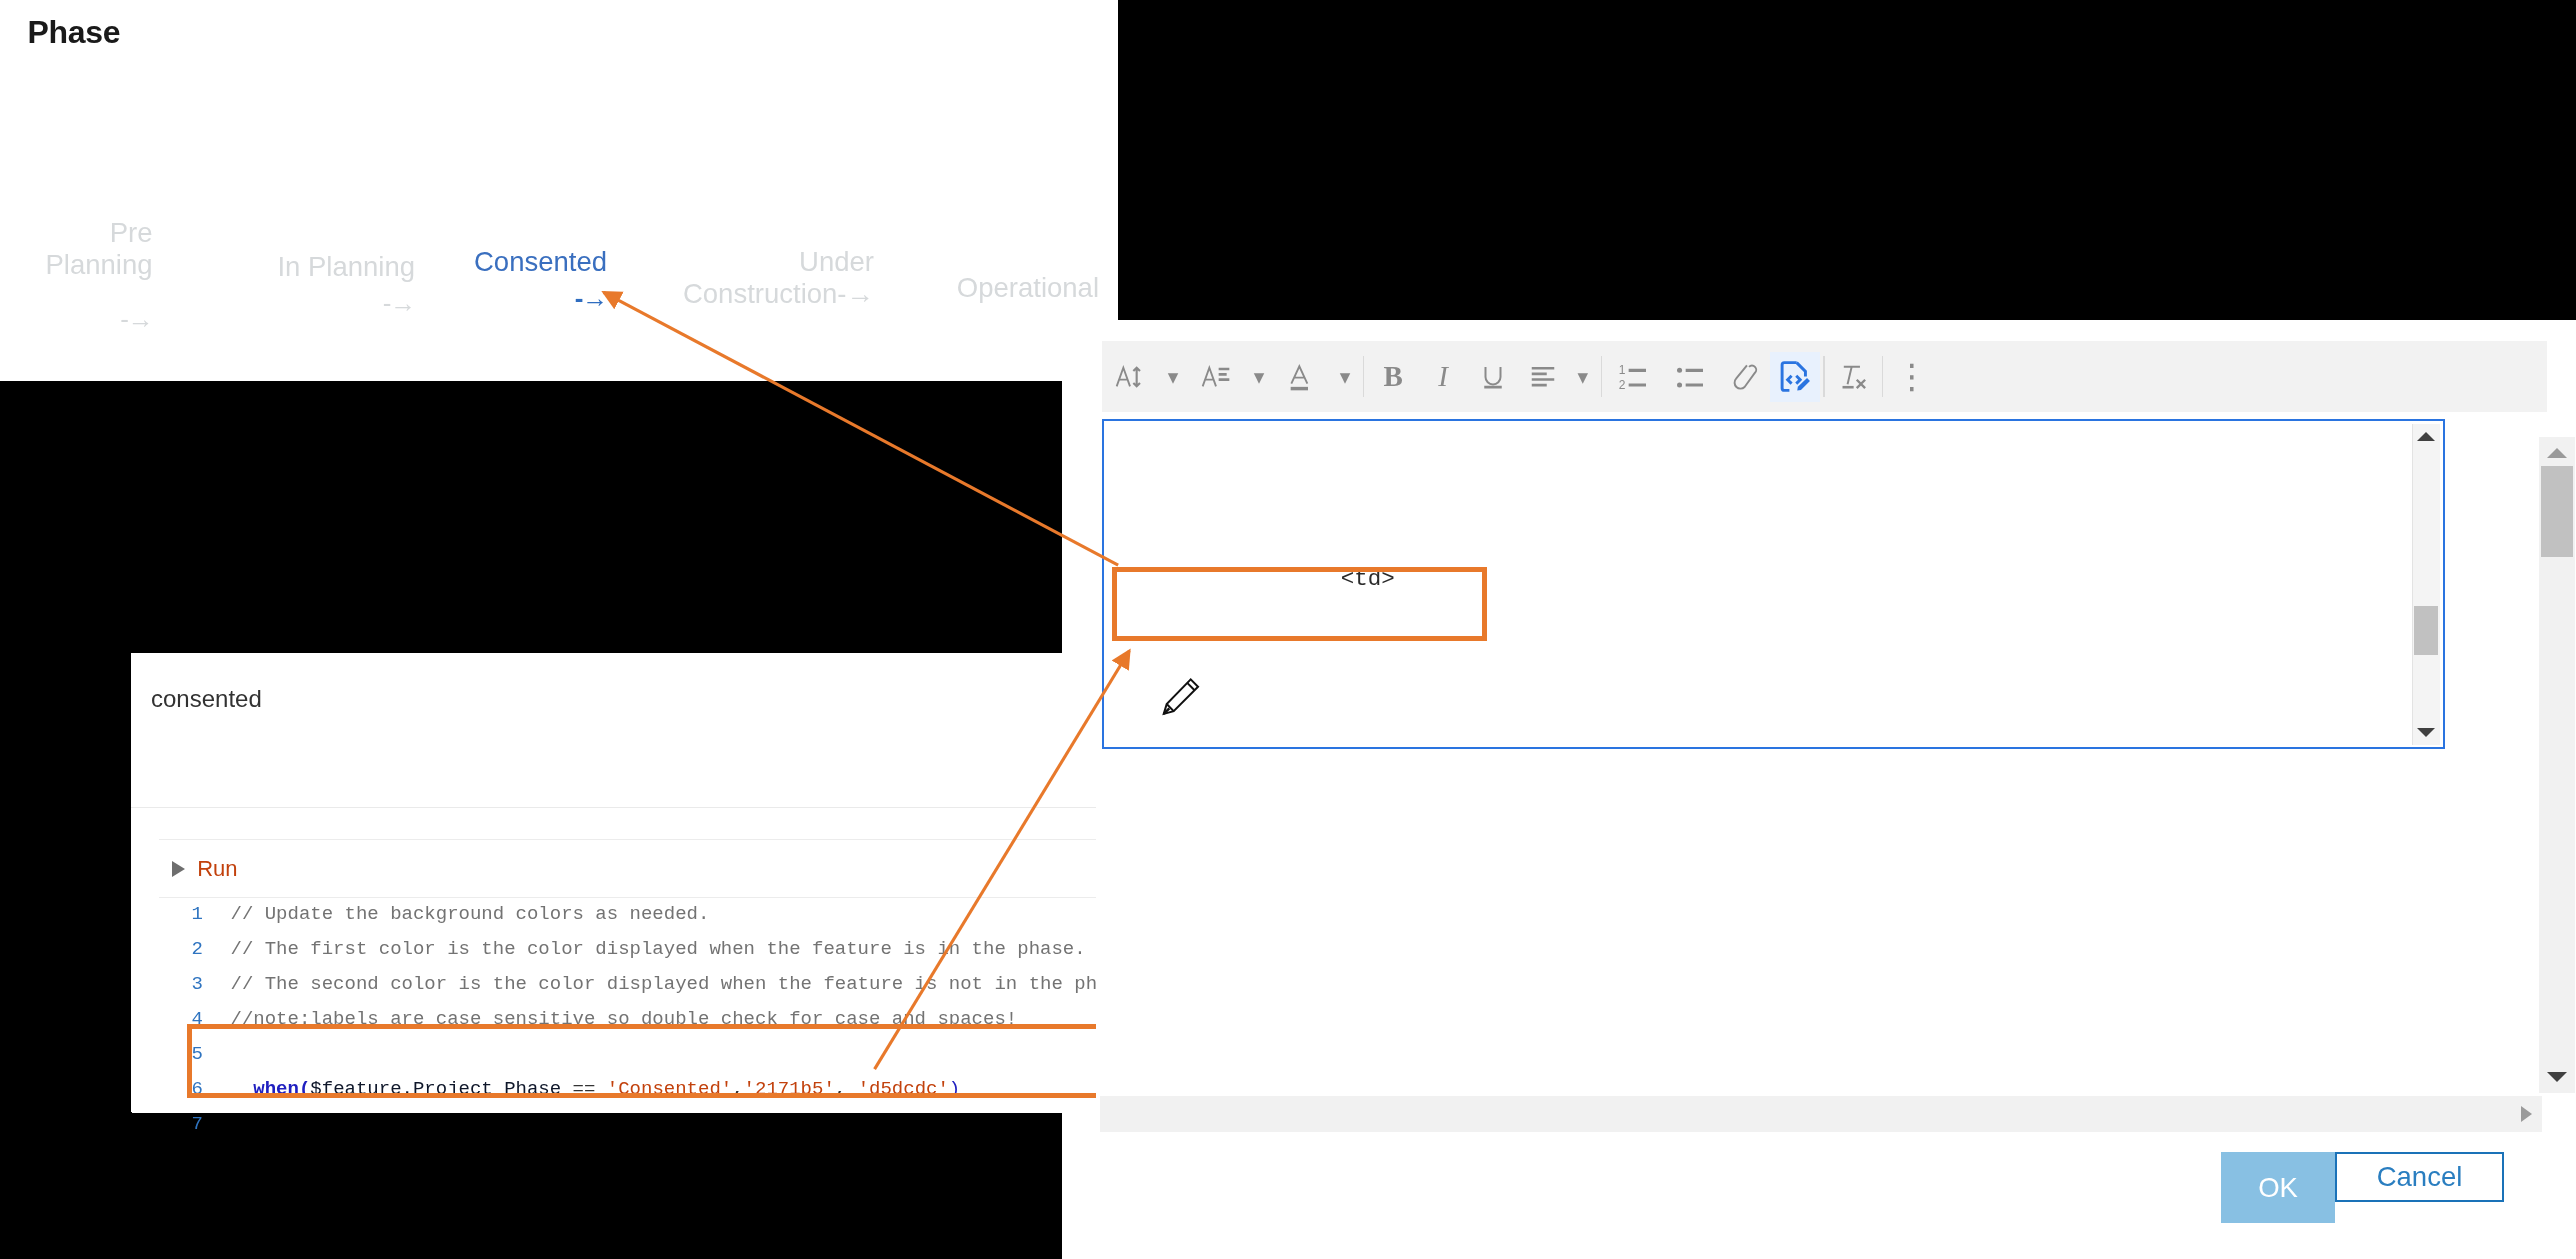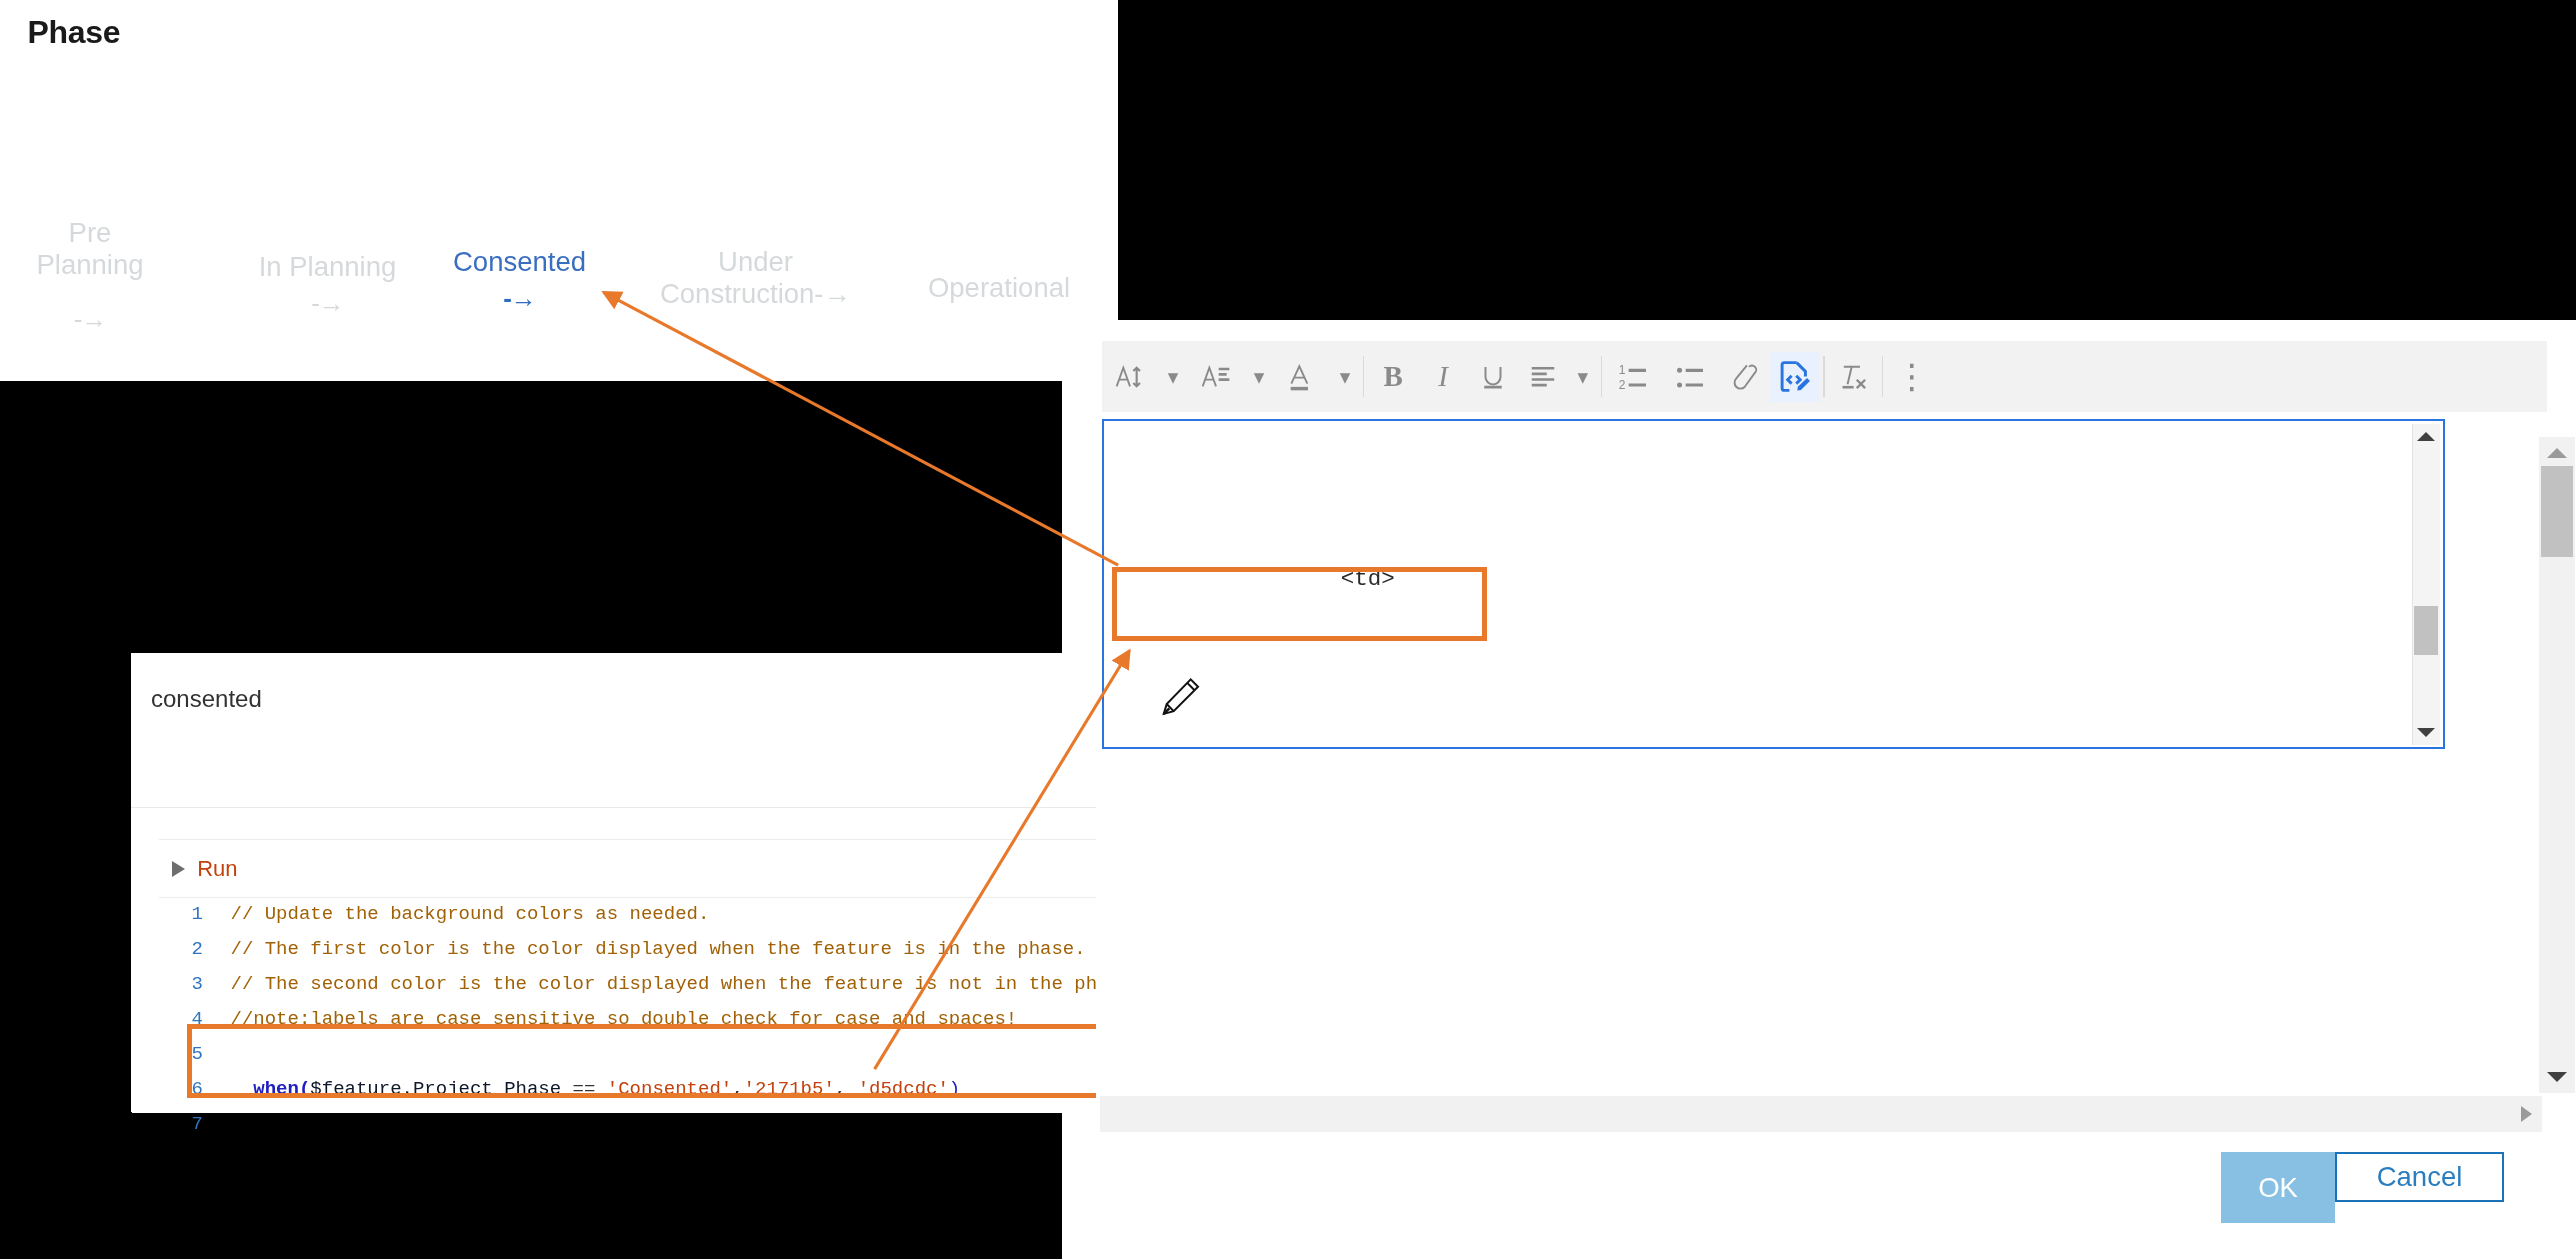--- a/index.html
+++ b/index.html
@@ -27,21 +27,21 @@
   #phase-title {
     position: absolute;
     left: 27.5px; top: 13.7px;
     font-size: 32px;
     font-weight: bold;
     color: #1a1a1a;
     letter-spacing: -0.3px;
   }
   .phase-item {
     position: absolute;
-    text-align: center;
+    text-align: right;
     line-height: 1.17;
     font-size: 27.5px;
     color: #d6d9db;
     white-space: pre-line;
   }
   .phase-item.active { color: #3a6fbf; }
   .phase-arrow {
     font-size: 26px;
     letter-spacing: -1.2px;
     color: #d6d9db;
@@ -96,21 +96,21 @@
     line-height: 35px;
   }
   .code-line { display: flex; height: 35px; align-items: center; }
   .code-num {
     width: 72px; text-align: right;
     color: #2f74c0; padding-right: 27.5px;
     box-sizing: border-box;
     font-size: 19px;
   }
   .code-txt { white-space: pre; color: #333; }
-  .cm-comment { color: #a16207; }
+  .cm-comment { color: #737373; }
   .cm-keyword { color: #2020c0; font-weight: bold; }
   .cm-prop   { color: #0f172a; }
   .cm-string { color: #c2410c; }
   .cm-op     { color: #333; }
   .cm-paren  { color: #2020c0; }
 
   
   #code-highlight {
     position: absolute;
     left: 187px; top: 1024px;

